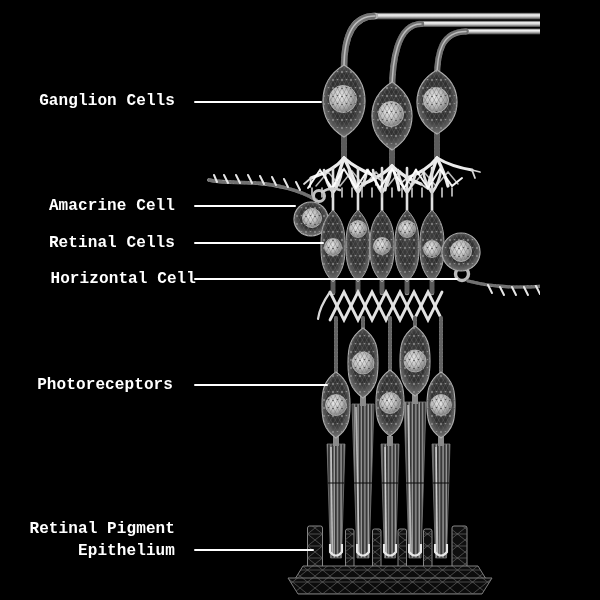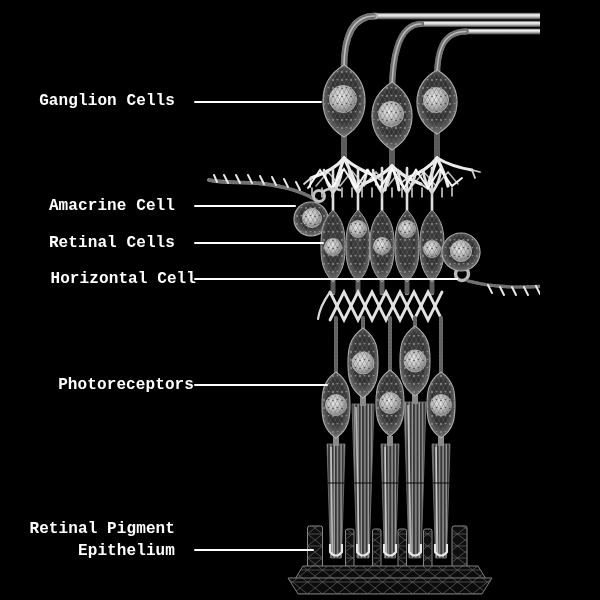--- a/index.html
+++ b/index.html
@@ -326,21 +326,21 @@
 
     <div class="lbl" style="top:197px; right:425px;text-align:center;">Amacrine Cell</div>
     <div class="leader" style="top:205px; left:194px; width:102px;"></div>
 
     <div class="lbl" style="top:234px; right:425px;">Retinal Cells</div>
     <div class="leader" style="top:242px; left:194px; width:130px;"></div>
 
     <div class="lbl" style="top:270px; right:404px;padding-left:24px;">Horizontal Cell</div>
     <div class="leader" style="top:278px; left:194px; width:264px;"></div>
 
-    <div class="lbl" style="top:376px; right:406px;">Photoreceptors</div>
+    <div class="lbl" style="top:376px; right:427px;">Photoreceptors</div>
     <div class="leader" style="top:384px; left:194px; width:134px;"></div>
 
     <div class="lbl" style="top:518px; right:425px;">
       <span class="l1">Retinal Pigment</span>
       <span class="l2">Epithelium</span>
     </div>
     <div class="leader" style="top:549px; left:194px; width:120px;"></div>
   </div>
 
 </div>

